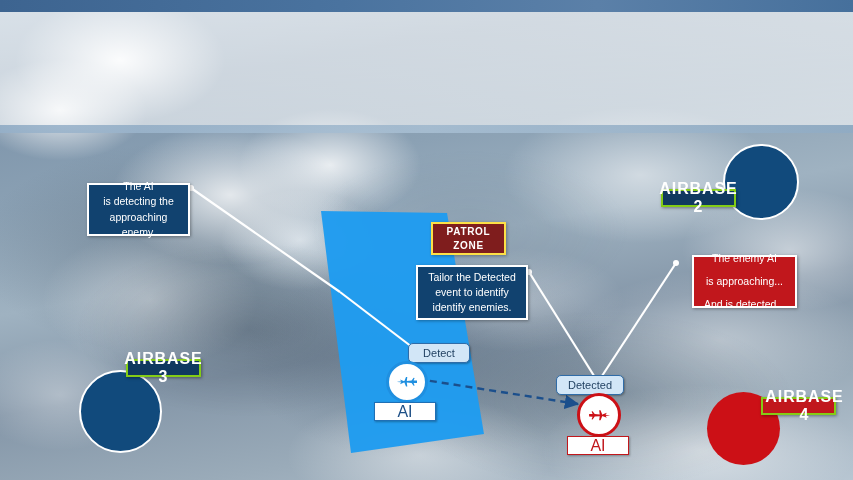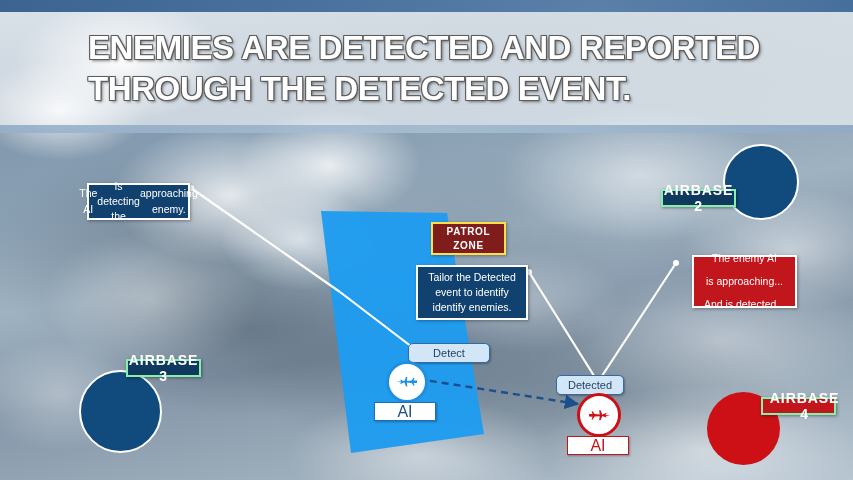--- a/index.html
+++ b/index.html
@@ -58,22 +58,22 @@
 
   
   .box{position:absolute;box-sizing:border-box;display:flex;align-items:center;
     justify-content:center;text-align:center;}
   .cb-navy{background:#11426f;border:2px solid #ffffff;color:#ffffff;
     font-size:10.5px;line-height:1.45;padding:6px 8px;
     box-shadow:1px 1px 3px rgba(0,0,0,.35);}
   .cb-red{background:#c1171c;border:2px solid #ffffff;color:#ffffff;
     font-size:10.5px;line-height:1.45;padding:6px 8px;
     box-shadow:1px 1px 3px rgba(0,0,0,.35);}
-  .airbase-lbl{background:#10395f;border:2px solid #86efac;color:#ffffff;
-    font-size:14px;font-weight:bold;letter-spacing:.9px;
+  .airbase-lbl{background:#10395f;border:2px solid #84cc16;color:#ffffff;
+    font-size:16px;font-weight:bold;letter-spacing:.9px;
     box-shadow:1px 1px 3px rgba(0,0,0,.4);}
   .airbase-lbl.red{background:#c1171c;padding-left:12px;}
   .zone-lbl{background:#7f1d1d;border:2px solid #fde047;color:#ffffff;
     font-size:10px;font-weight:bold;letter-spacing:.7px;line-height:1.35;
     box-shadow:1px 1px 3px rgba(0,0,0,.3);}
   .tag-blue{background:#d2e6f7;border:1.5px solid #2f6ca8;border-radius:5px;
     color:#1d3d5e;font-size:11px;box-shadow:1px 1px 2px rgba(0,0,0,.3);}
   .tag-white{background:#ffffff;border:1.5px solid #1f6fb5;color:#1d4f86;
     font-size:16px;box-shadow:1px 1px 2px rgba(0,0,0,.3);}
   .tag-white.red{border-color:#c1171c;color:#c1171c;}
@@ -92,24 +92,20 @@
 
 <div id="stage">
 
   <div class="sky"></div>
   <div class="sky dark"></div>
 
   <div class="banner">
     <div class="banner-wash"></div>
     <div class="banner-strip-top"></div>
     <div class="banner-strip-bot"></div>
-    <div class="title">
-      <div>ENEMIES ARE DETECTED AND REPORTED</div>
-      <div>THROUGH THE DETECTED EVENT.</div>
-    </div>
   </div>
 
   <svg class="layer" viewBox="0 0 853 480">
     <defs>
       <marker id="arrowBlue" markerWidth="7" markerHeight="7" refX="5.5" refY="3" orient="auto" markerUnits="strokeWidth">
         <path d="M0,0 L6,3 L0,6 z" fill="#1b4f8c"></path>
       </marker>
     </defs>
 
     <polygon points="321,211 447,213 484,434 351,453" fill="#1f9cf0" fill-opacity="0.97"></polygon>
@@ -123,21 +119,21 @@
     <line x1="529" y1="272" x2="596" y2="379" stroke="#ffffff" stroke-width="2.2"></line>
     <circle cx="529" cy="272" r="3" fill="#ffffff"></circle>
 
     <line x1="676" y1="263" x2="600" y2="379" stroke="#ffffff" stroke-width="2.2"></line>
     <circle cx="676" cy="263" r="3" fill="#ffffff"></circle>
     <circle cx="598" cy="379" r="3.2" fill="#ffffff"></circle>
 
     <line x1="418" y1="379" x2="578" y2="404" stroke="#1b4f8c" stroke-width="2.4" stroke-dasharray="7 5" marker-end="url(#arrowBlue)"></line>
   </svg>
 
-  <div class="box cb-navy" style="left:87px;top:183px;width:103px;height:37px;flex-direction:row;">
+  <div class="box cb-navy" style="left:87px;top:183px;width:103px;height:53px;flex-direction:column;">
     <span>The AI</span>
     <span>is detecting the</span>
     <span>approaching enemy.</span>
   </div>
 
   <div class="box cb-navy" style="left:416px;top:265px;width:112px;height:55px;flex-direction:column;">
     <span>Tailor the Detected</span>
     <span>event to identify</span>
     <span>identify enemies.</span>
   </div>
@@ -155,21 +151,21 @@
 
   <div class="circle navy" style="left:79px;top:370px;width:79px;height:79px;"></div>
   <div class="box airbase-lbl" style="left:126px;top:359px;width:75px;height:18px;">AIRBASE 3</div>
 
   <div class="circle navy" style="left:723px;top:144px;width:72px;height:72px;"></div>
   <div class="box airbase-lbl" style="left:661px;top:189px;width:75px;height:18px;">AIRBASE 2</div>
 
   <div class="circle red" style="left:707px;top:392px;width:73px;height:73px;"></div>
   <div class="box airbase-lbl red" style="left:761px;top:397px;width:75px;height:18px;">AIRBASE 4</div>
 
-  <div class="box tag-blue" style="left:408px;top:343px;width:82px;height:20px;">Detect</div>
+  <div class="box tag-blue" style="left:408px;top:343px;width:62px;height:20px;">Detect</div>
 
   <div class="plane-badge blue" style="left:386px;top:361px;width:36px;height:36px;">
     <svg width="24" height="24" viewBox="0 0 24 24">
       <path d="M2.4 11.8 L9.4 11.0 L11.0 7.0 L12.3 7.0 L11.8 11.0 L16.6 10.6
                L18.6 7.8 L19.6 8.1 L18.6 10.5 L22.0 10.6 L22.0 13.0 L18.6 13.1
                L19.6 15.5 L18.6 15.8 L16.6 13.0 L11.8 12.6 L12.3 16.6 L11.0 16.6
                L9.4 12.6 L2.4 11.9 Z" fill="#1f8fe0"></path>
       <path d="M5.0 9.4 L8.6 10.9 L8.6 12.7 L5.0 14.2 L6.4 11.8 Z" fill="#1f8fe0"></path>
     </svg>
   </div>

